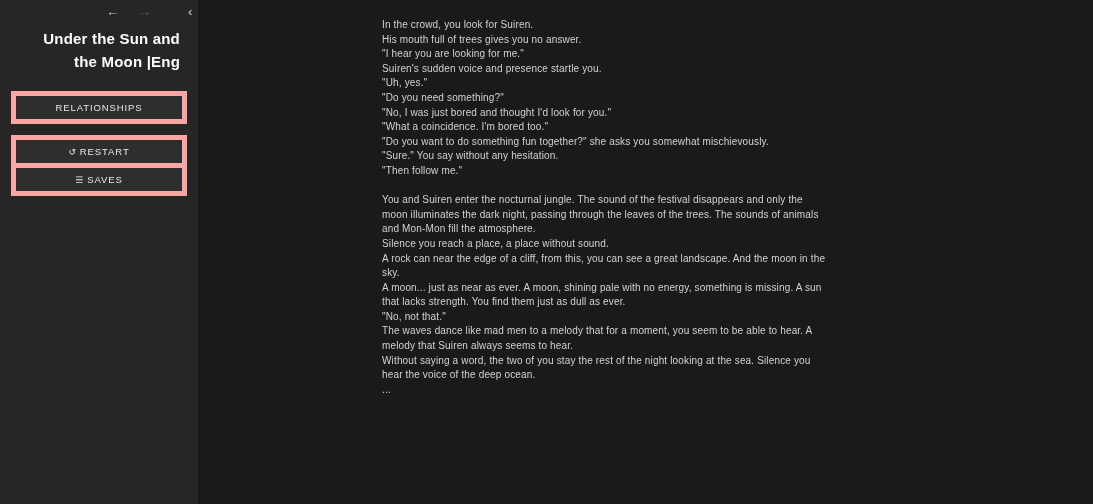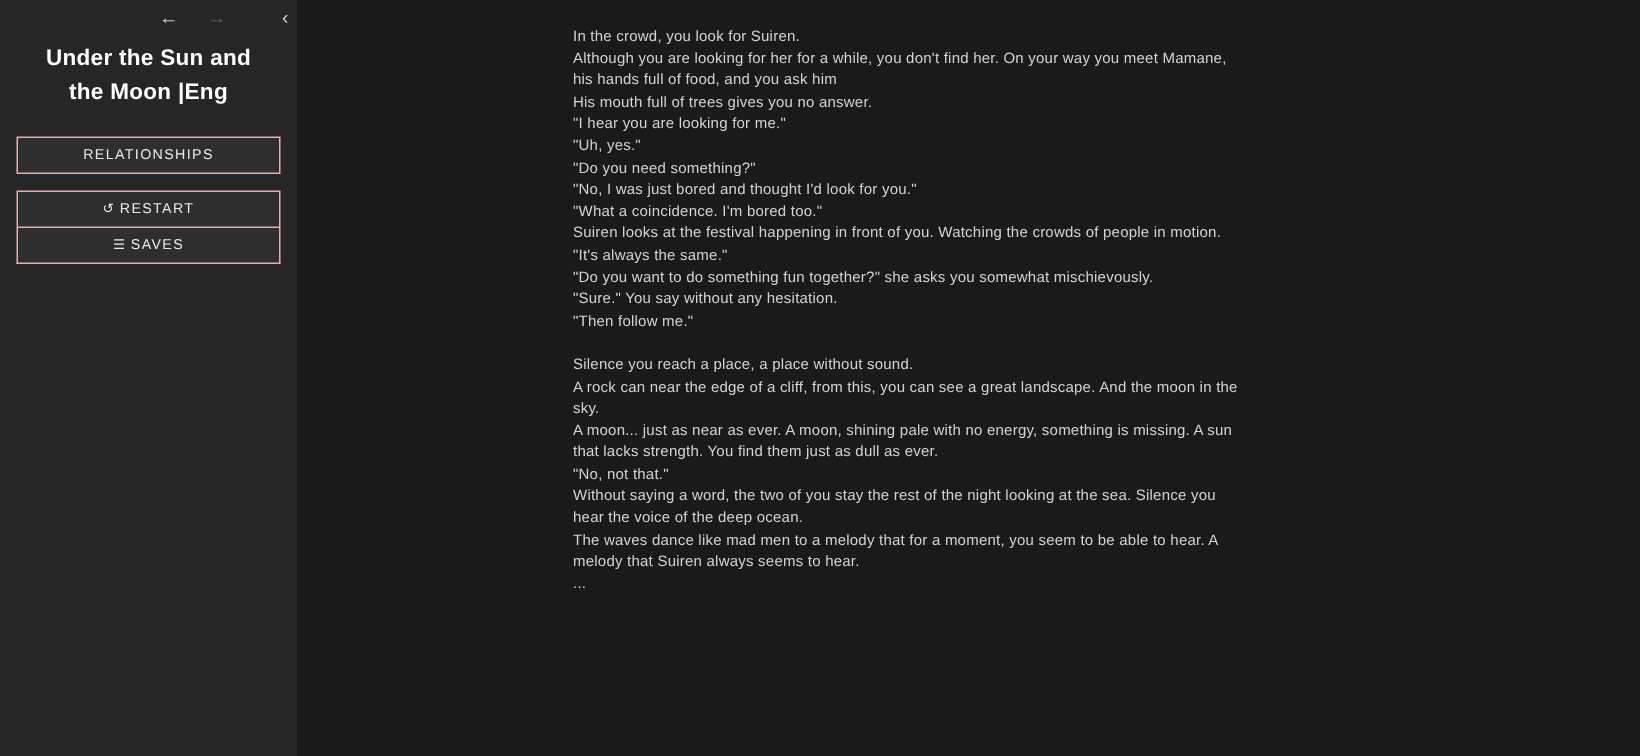--- a/index.html
+++ b/index.html
@@ -43,35 +43,35 @@
     user-select: none;
   }
   .nav-back   { position: absolute; left: 100px; top: 3px; }
   .nav-fwd    { position: absolute; left: 132px; top: 3px; color: #5a5a5a; }
   .nav-menu   { position: absolute; left: 182px; top: 3px; }
 
   .game-title {
     color: #ffffff;
     font-size: 15px;
     font-weight: bold;
-    text-align: center;
+    text-align: right;
     line-height: 1.5;
     padding: 6px 18px 0 18px;
     letter-spacing: 0.2px;
   }
   .menu-group {
     margin-top: 18px;
     padding: 0 11px;
   }
   .menu-btn {
     display: block;
     width: 100%;
     box-sizing: border-box;
     background: #2e2e2e;
-    border: 1px solid #fca5a5;
+    border: 5px solid #fca5a5;
     color: #e8e8e8;
     font-size: 9.5px;
     letter-spacing: 0.9px;
     text-align: center;
     padding: 6px 0 6px 0;
     margin: 0;
     cursor: pointer;
     font-family: "Liberation Sans", sans-serif;
   }
   .menu-btn + .menu-btn { border-top: none; }
@@ -126,35 +126,35 @@
       <div class="menu-gap"></div>
       <button class="menu-btn"><span class="menu-icon">↺</span><span>RESTART</span></button>
       <button class="menu-btn"><span class="menu-icon">☰</span><span>SAVES</span></button>
     </div>
 
   </div>
 
   <div class="main">
     <div class="passage">
       <p>In the crowd, you look for Suiren.</p>
-      <p>Although you are looking for her for a while, you don't find her. On your way you meet Mamane, his hands full of food, and you ask him</p>
       <p>His mouth full of trees gives you no answer.</p>
       <p>"I hear you are looking for me."</p>
+      <p>Suiren's sudden voice and presence startle you.</p>
       <p>"Uh, yes."</p>
       <p>"Do you need something?"</p>
       <p>"No, I was just bored and thought I'd look for you."</p>
       <p>"What a coincidence. I'm bored too."</p>
-      <p>Suiren looks at the festival happening in front of you. Watching the crowds of people in motion. "It's always the same."</p>
       <p>"Do you want to do something fun together?" she asks you somewhat mischievously.</p>
       <p>"Sure." You say without any hesitation.</p>
       <p>"Then follow me."</p>
       <p class="spacer"></p>
+      <p>You and Suiren enter the nocturnal jungle. The sound of the festival disappears and only the moon illuminates the dark night, passing through the leaves of the trees. The sounds of animals and Mon-Mon fill the atmosphere.</p>
       <p>Silence you reach a place, a place without sound.</p>
       <p>A rock can near the edge of a cliff, from this, you can see a great landscape. And the moon in the sky.</p>
       <p>A moon... just as near as ever. A moon, shining pale with no energy, something is missing. A sun that lacks strength. You find them just as dull as ever.</p>
       <p>"No, not that."</p>
+      <p>The waves dance like mad men to a melody that for a moment, you seem to be able to hear. A melody that Suiren always seems to hear.</p>
       <p>Without saying a word, the two of you stay the rest of the night looking at the sea. Silence you hear the voice of the deep ocean.</p>
-      <p>The waves dance like mad men to a melody that for a moment, you seem to be able to hear. A melody that Suiren always seems to hear.</p>
       <p class="dots">...</p>
     </div>
   </div>
 
 </div>
 
 </body></html>

